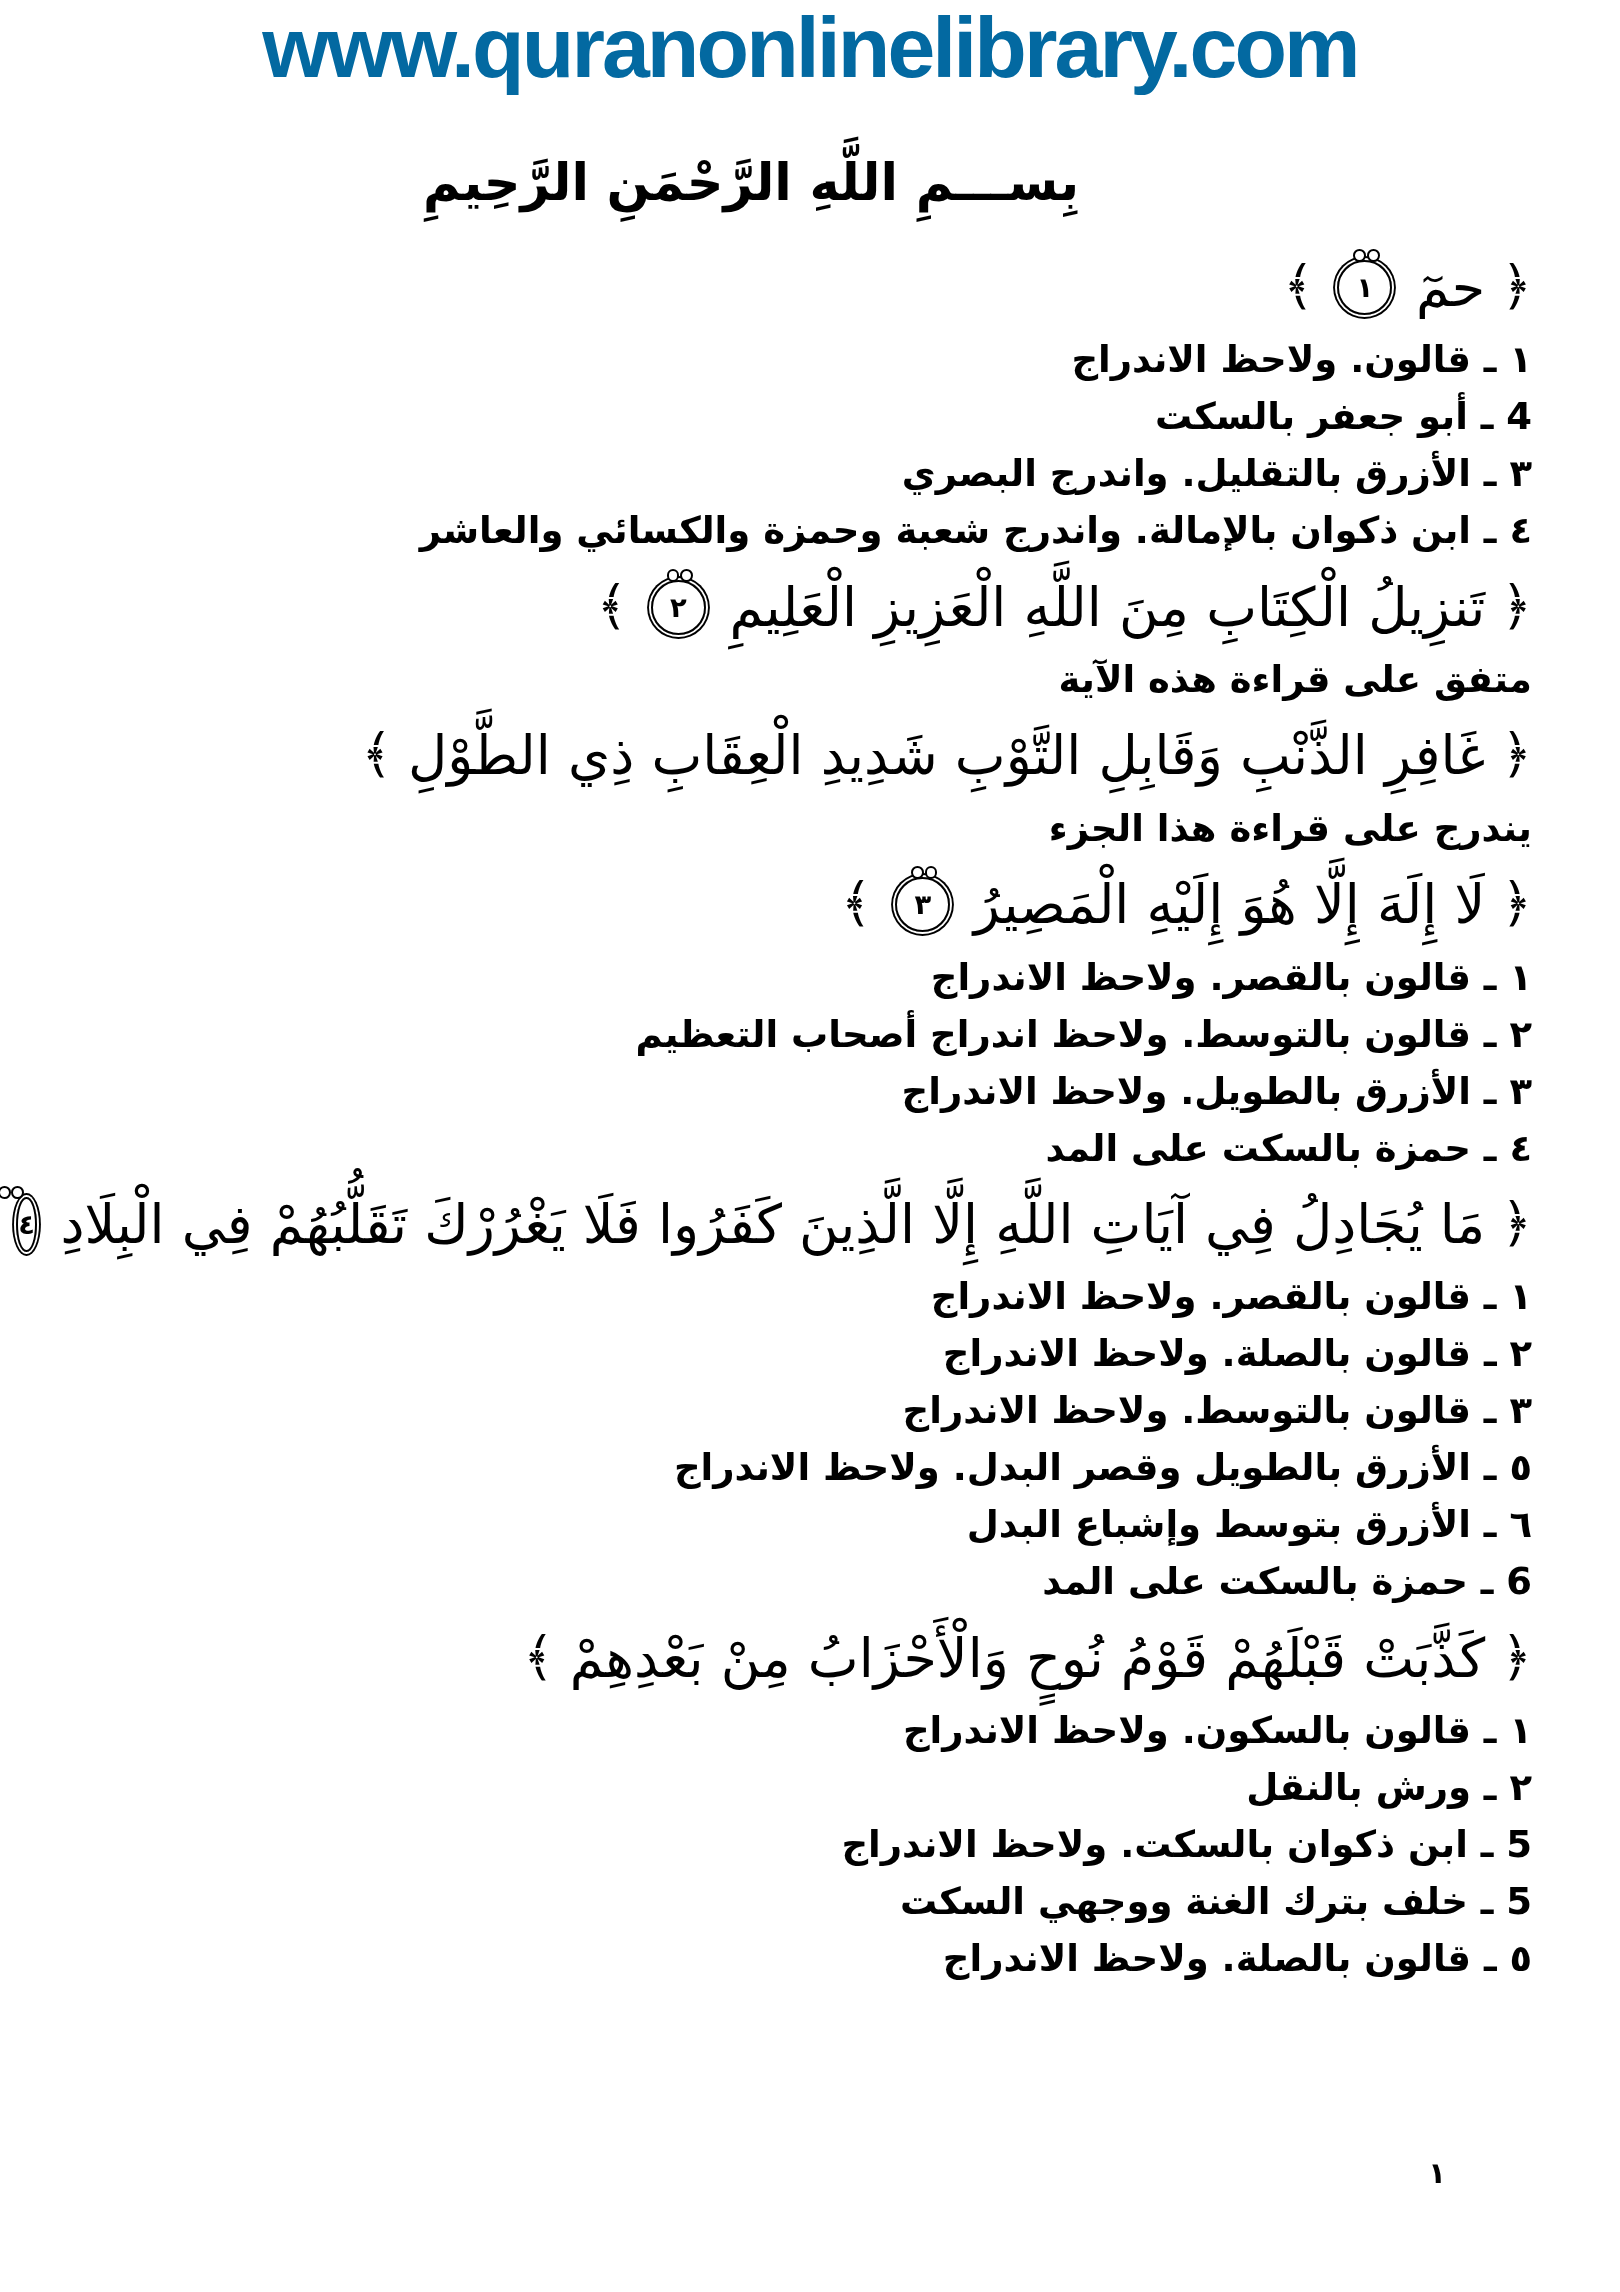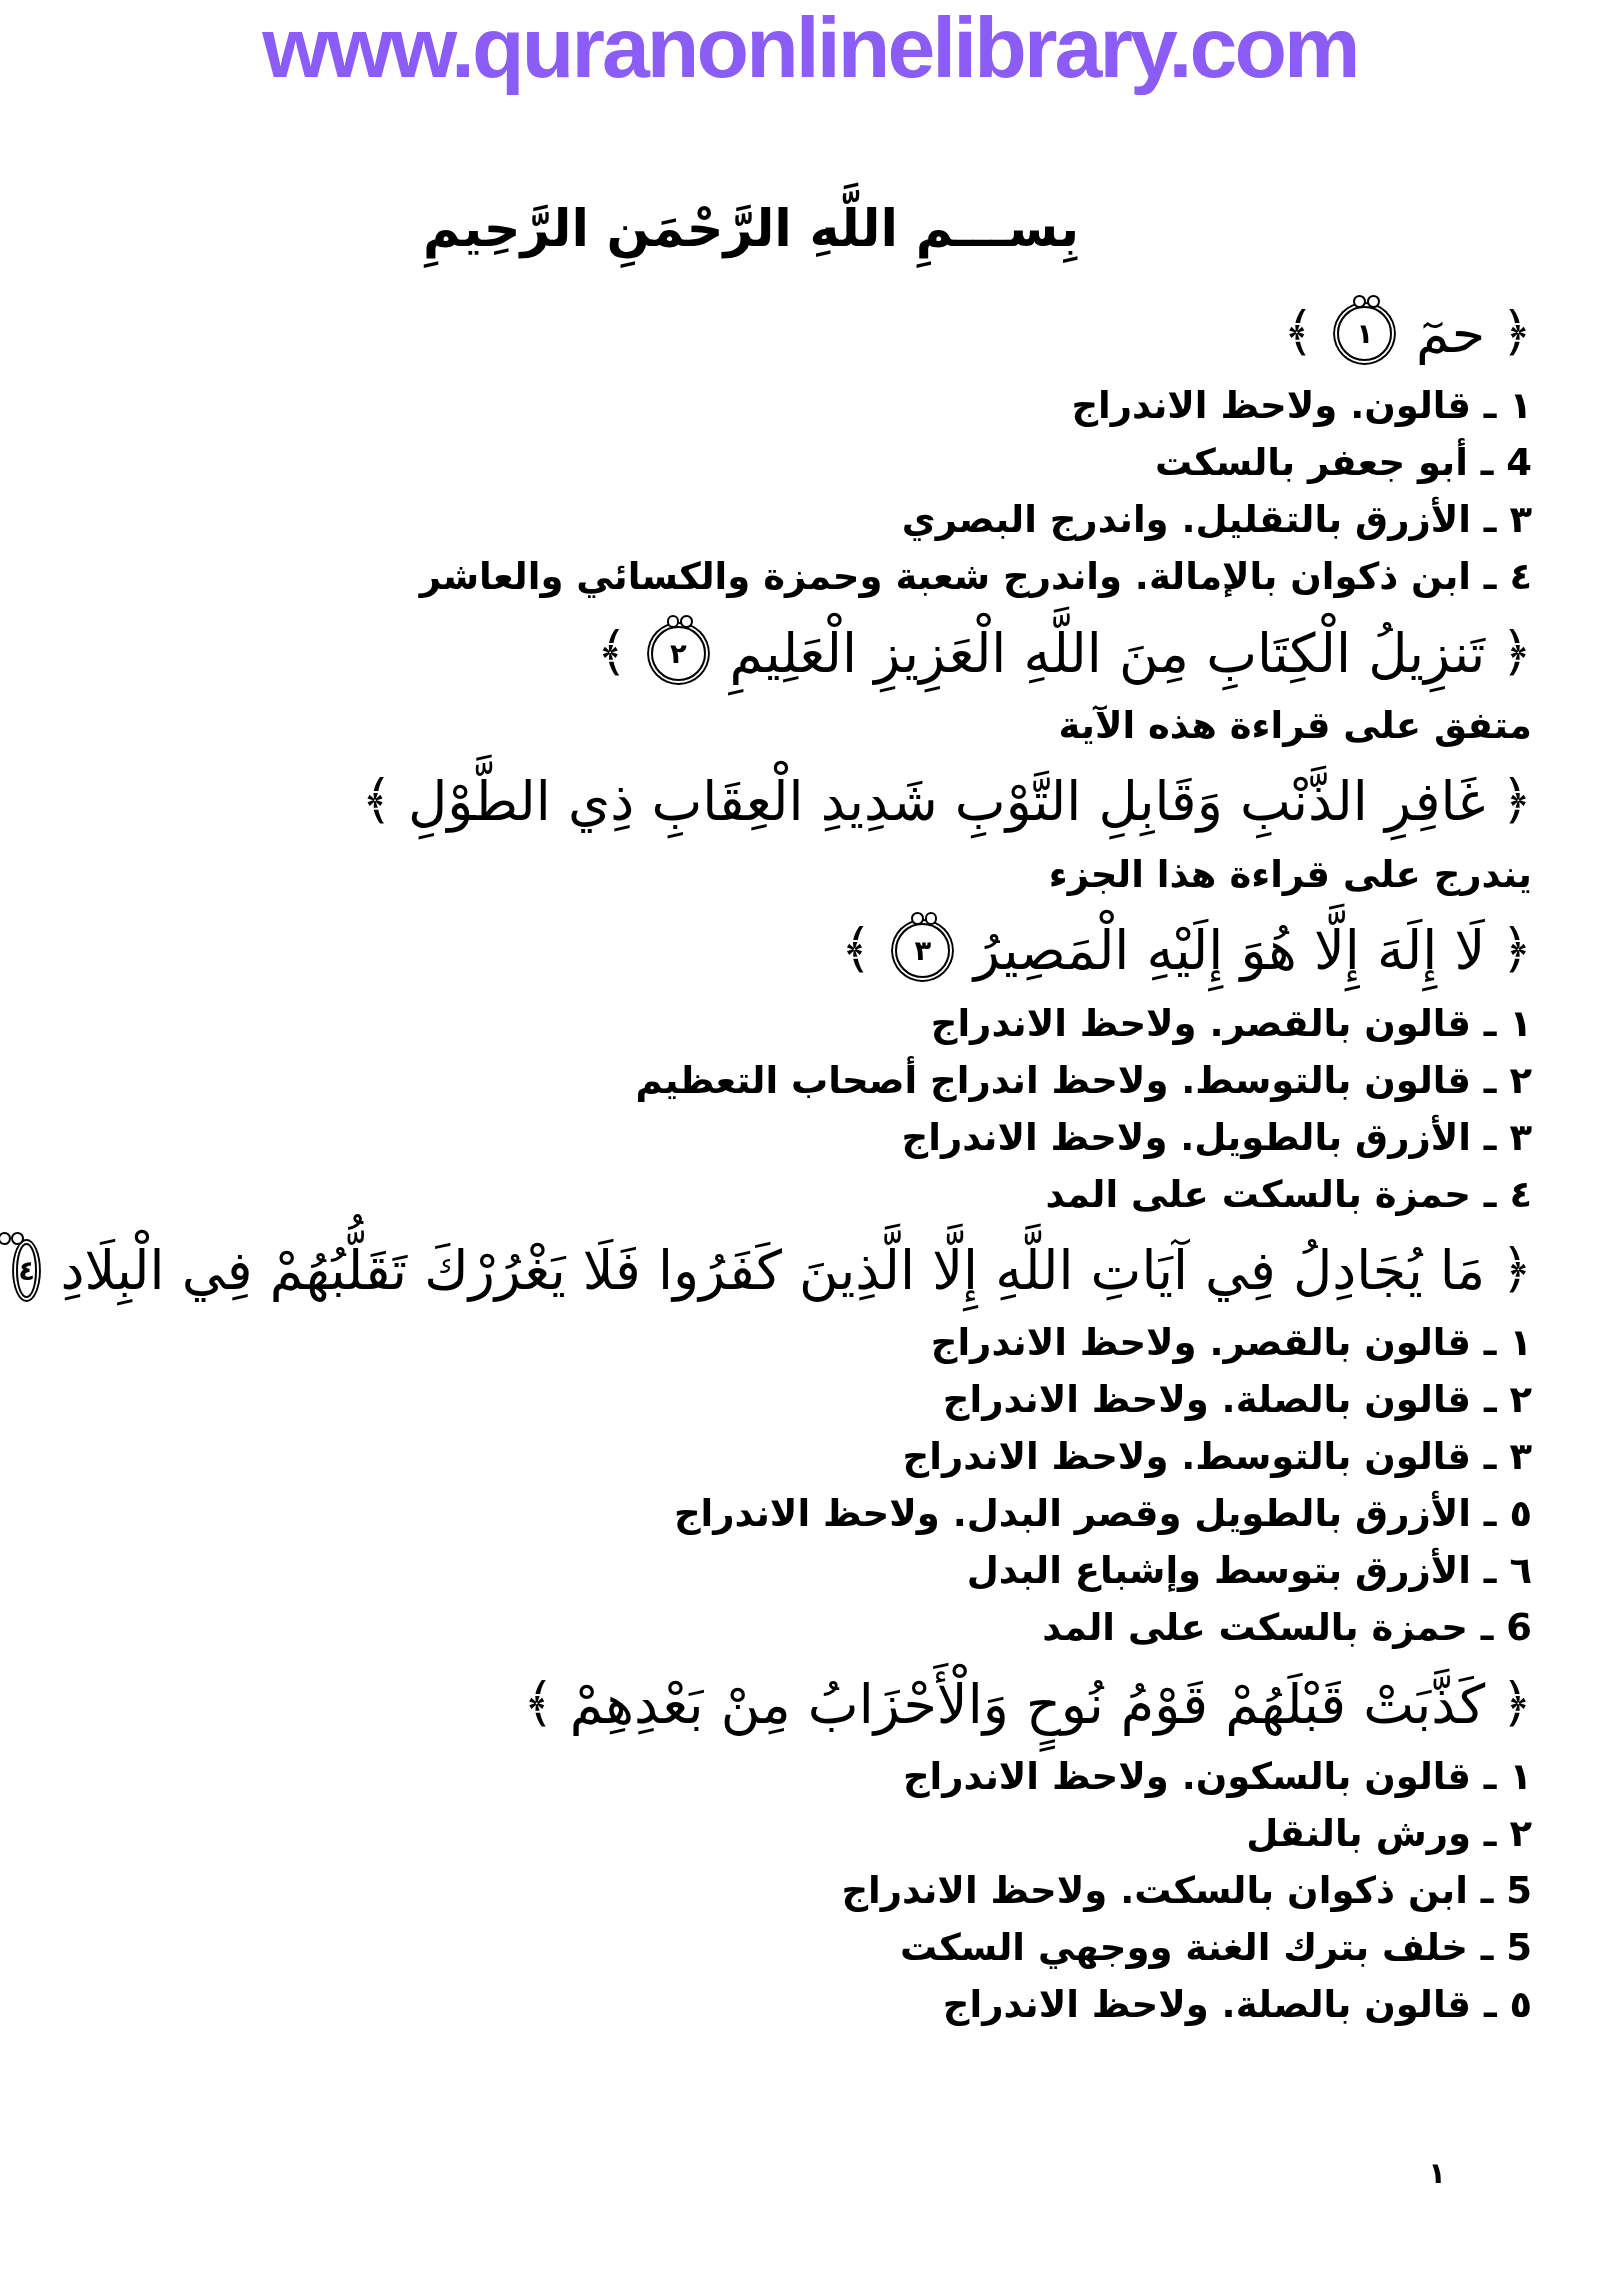--- a/index.html
+++ b/index.html
@@ -11,28 +11,28 @@
   }
   
   .header{
     padding-top:2px;
     text-align:center;
     font-family:"Liberation Sans","DejaVu Sans",sans-serif;
     font-weight:900;
     font-size:86px;
     line-height:1.05;
     letter-spacing:-2.9px;
-    color:#8b5cf6;
+    color:#0369a1;
     white-space:nowrap;
   }
   
   .bismillah{
     direction:rtl;
     text-align:center;
-    margin:104px 118px 33px 0;
+    margin:58px 118px 33px 0;
     font-size:51px;
     font-weight:bold;
     line-height:1.3;
   }
   
   .content{
     direction:rtl;
     text-align:right;
     margin:0 88px 0 59px;
   }

